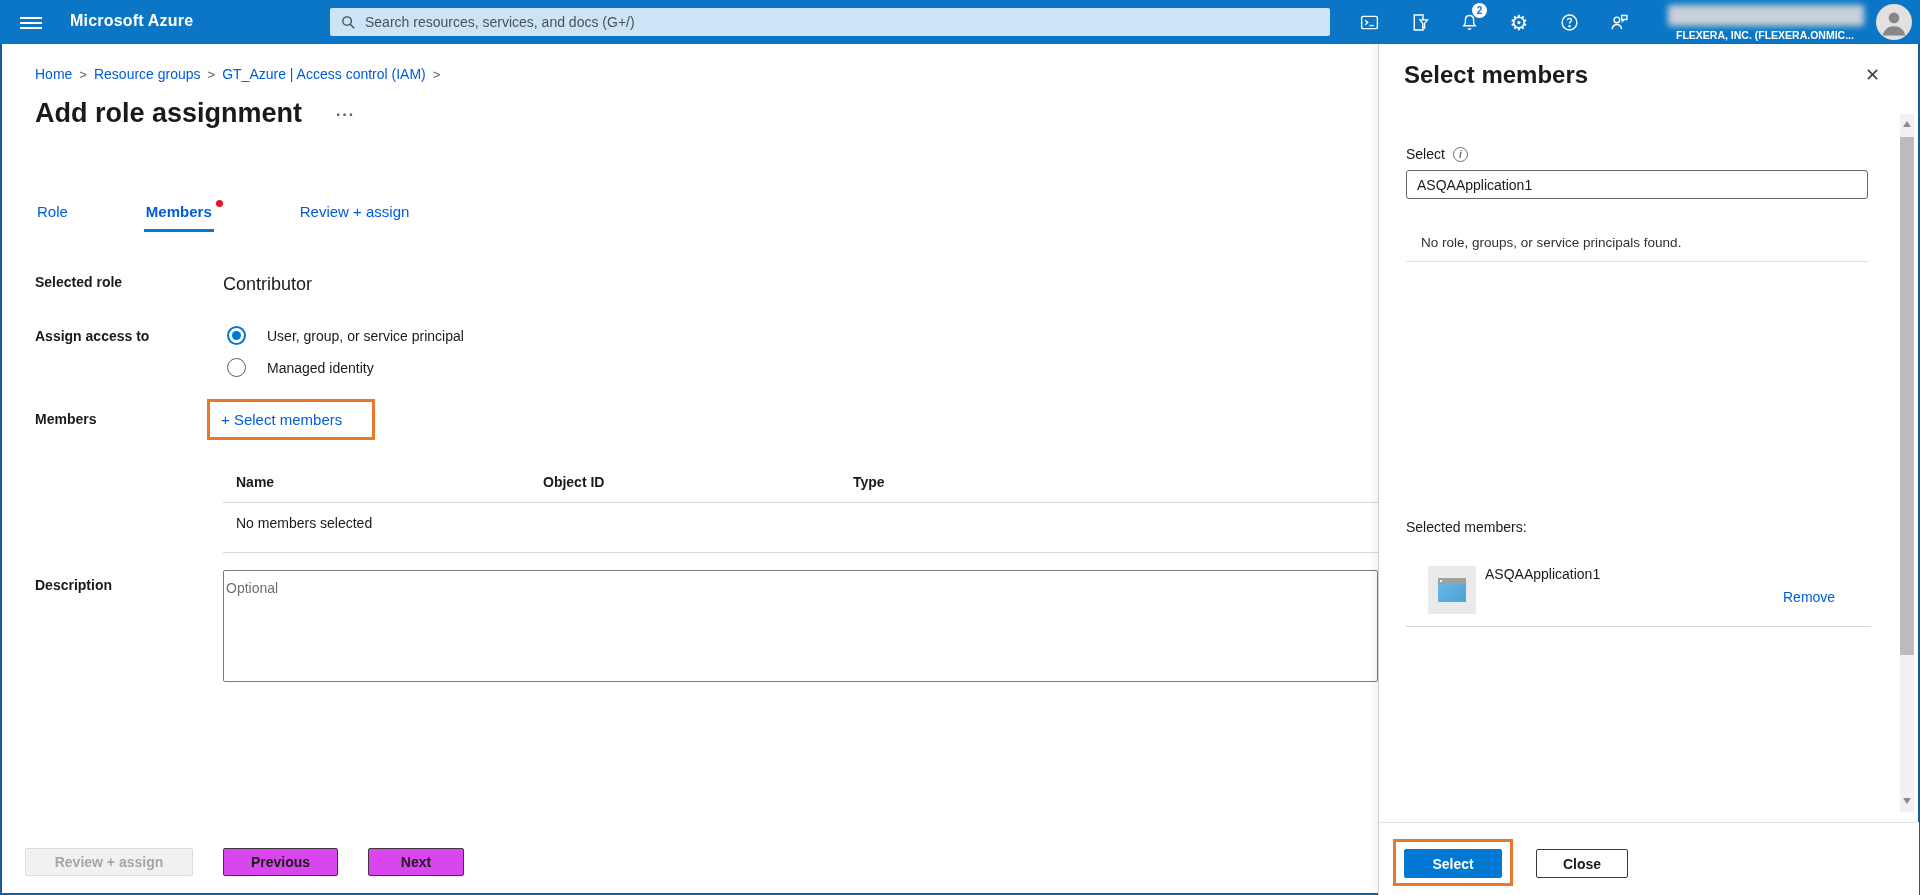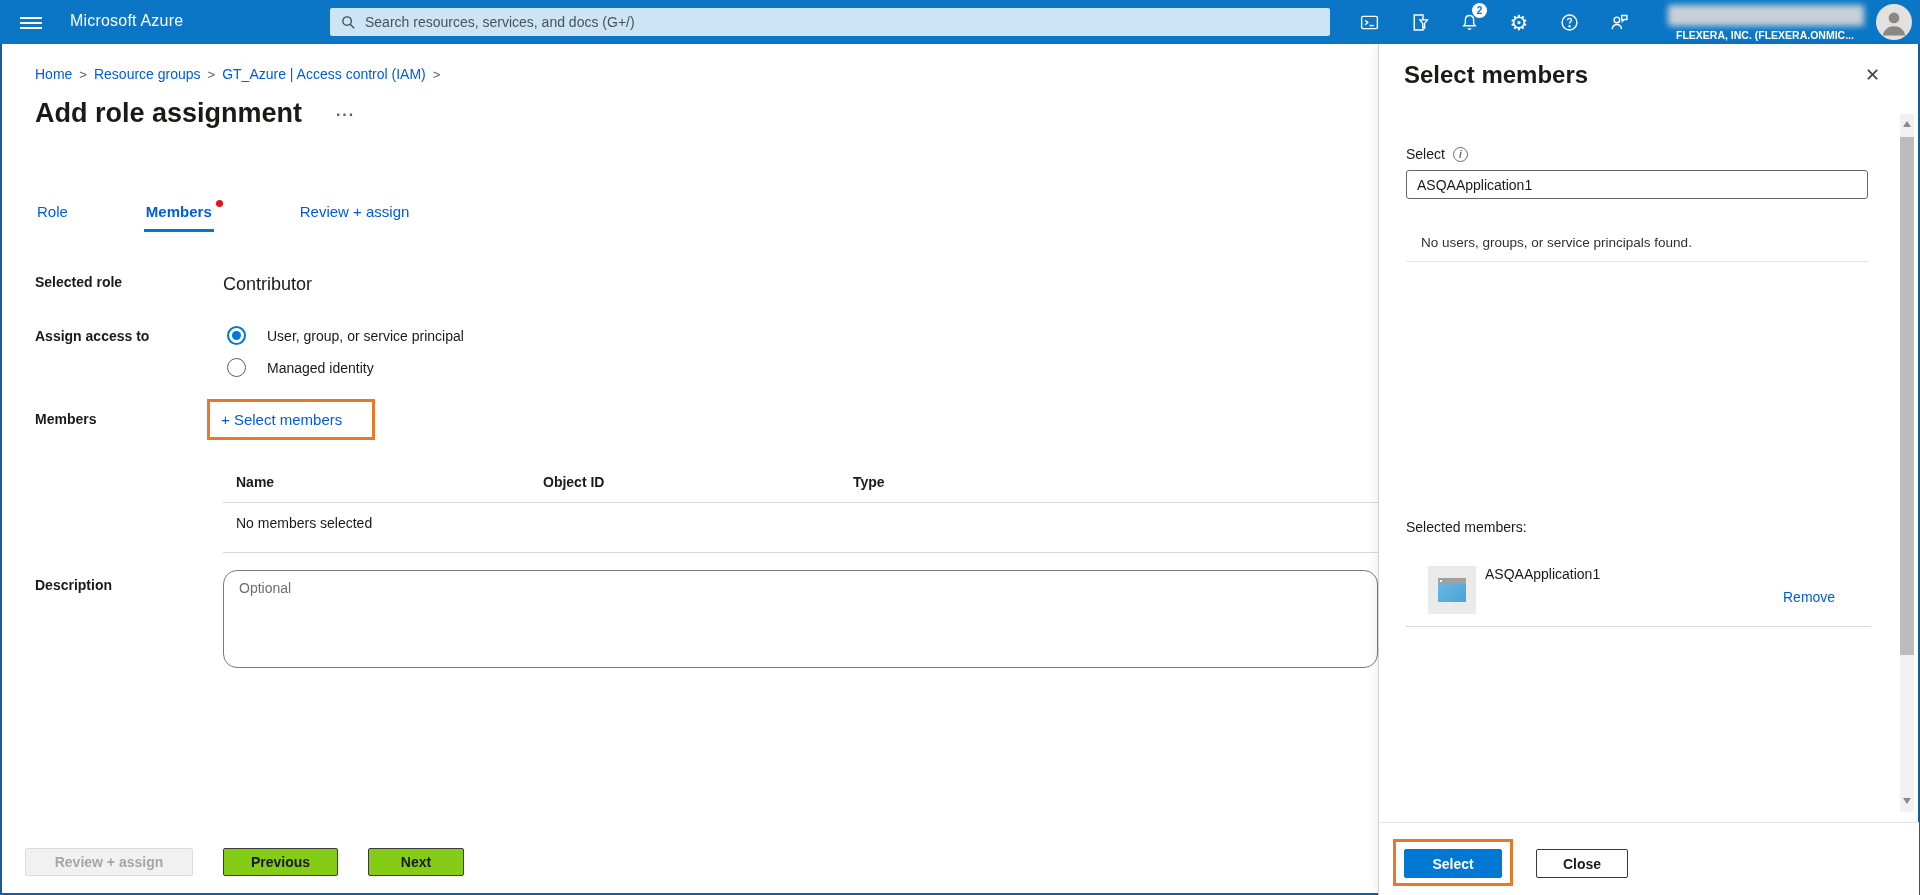--- a/index.html
+++ b/index.html
@@ -4,21 +4,21 @@
 <style>
   * { box-sizing: border-box; margin: 0; padding: 0; }
   body { font-family: "Liberation Sans", sans-serif; background: #fff; }
   .app { position: relative; width: 1920px; height: 895px; background: #fff; overflow: hidden;
          box-shadow: inset 0 0 0 2px #1a5a9e; }
 
   
   .topbar { position: absolute; left: 0; top: 0; width: 1920px; height: 44px; background: #0b76c6; }
   .menu-btn { position: absolute; left: 12px; top: 8px; width: 40px; height: 28px; padding: 6px 8px; cursor: pointer; }
   .menu-btn .bar { height: 2px; background: #fff; margin: 3px 0; width: 22px; }
-  .brand { position: absolute; left: 70px; top: 12px; color: #fff; font-size: 16px; font-weight: 400; letter-spacing: .2px; cursor: pointer; }
+  .brand { position: absolute; left: 70px; top: 12px; color: #fff; font-size: 16px; font-weight: 700; letter-spacing: .2px; cursor: pointer; }
   .search-box { position: absolute; left: 330px; top: 8px; width: 1000px; height: 28px; background: #cde4f6; border-radius: 2px;
                 display: flex; align-items: center; padding: 0 10px; }
   .search-box svg { flex: 0 0 auto; margin-right: 8px; }
   .search-box input { border: none; outline: none; background: transparent; width: 100%; font-size: 14px; color: #2e3a44;
                       font-family: "Liberation Sans", sans-serif; }
   .search-box input::placeholder { color: #44535e; opacity: 1; }
   .top-icons { position: absolute; left: 1344px; top: 0; height: 44px; display: flex; }
   .top-icon { position: relative; width: 50px; height: 44px; display: flex; align-items: center; justify-content: center; cursor: pointer; }
   .top-icon svg { display: block; }
   .gear-glyph { color: #fff; font-size: 21px; line-height: 1; }
@@ -53,29 +53,29 @@
   .radio { width: 19px; height: 19px; border-radius: 50%; border: 1px solid #605e5c; margin-right: 9px; position: relative; background: #fff; }
   .radio.sel { border: 2px solid #0078d4; }
   .radio.sel::after { content: ""; position: absolute; left: 50%; top: 50%; width: 9px; height: 9px; margin: -4.5px 0 0 -4.5px;
                       border-radius: 50%; background: #0078d4; }
   .radio-row span.lbl { font-size: 14px; color: #1b1a19; margin-left: 12px; }
   .annot { position: absolute; border: 3px solid #e8792b; }
   .select-members-link { position: absolute; left: 221px; top: 411px; font-size: 15px; color: #015cda; cursor: pointer; }
   .th { position: absolute; top: 474px; font-size: 14px; font-weight: 700; color: #1b1a19; }
   .hline { position: absolute; height: 1px; background: #d8d8d8; }
   .empty-row { position: absolute; left: 236px; top: 515px; font-size: 14px; color: #1b1a19; }
-  .desc-area { position: absolute; left: 223px; top: 570px; width: 1155px; height: 98px; border: 1px solid #7a7a7a; border-radius: 14px;
-               font-size: 14px; color: #1b1a19; padding: 9px 15px; resize: none; font-family: "Liberation Sans", sans-serif; outline: none; }
+  .desc-area { position: absolute; left: 223px; top: 570px; width: 1155px; height: 112px; border: 1px solid #7a7a7a; border-radius: 2px;
+               font-size: 14px; color: #1b1a19; padding: 9px 2px; resize: none; font-family: "Liberation Sans", sans-serif; outline: none; }
   .desc-area::placeholder { color: #6e6e6e; opacity: 1; }
 
   
   .btn { position: absolute; top: 848px; height: 28px; font-size: 14px; font-weight: 700; border-radius: 2px;
          display: flex; align-items: center; justify-content: center; cursor: pointer; font-family: "Liberation Sans", sans-serif; }
   .btn.disabled { left: 25px; width: 168px; background: #f1f1f1; color: #a6a6a6; border: 1px solid #dcdcdc; cursor: default; }
-  .btn.ghost { background: #84cc16; border: 1px solid #3b3a39; color: #1b1a19; }
+  .btn.ghost { background: #d946ef; border: 1px solid #3b3a39; color: #1b1a19; }
   .btn.prev { left: 223px; width: 115px; }
   .btn.next { left: 368px; width: 96px; }
 
   
   .panel { position: absolute; left: 1378px; top: 44px; width: 540px; height: 851px; background: #fff;
            border-left: 1px solid #d1d1d1; box-shadow: -3px 0 8px rgba(0,0,0,.06); }
   .panel-title { position: absolute; left: 25px; top: 17px; font-size: 24px; font-weight: 700; color: #1b1a19; }
   .panel-close { position: absolute; left: 486px; top: 20px; font-size: 18px; color: #484644; cursor: pointer; }
   .sel-label-row { position: absolute; left: 27px; top: 102px; display: flex; align-items: center; }
   .sel-label-row .txt { font-size: 14px; color: #1b1a19; }
@@ -229,21 +229,21 @@
   <div class="panel">
     <div class="panel-title">Select members</div>
     <div class="panel-close">✕</div>
 
     <div class="sel-label-row">
       <span class="txt">Select</span>
       <span class="info-icon">i</span>
     </div>
     <input type="text" class="panel-input" value="ASQAApplication1" style="">
 
-    <div class="no-results">No users, groups, or service principals found.</div>
+    <div class="no-results">No role, groups, or service principals found.</div>
     <div class="p-div" style="left:27px;top:217px;width:463px"></div>
 
     <div class="sel-members-label">Selected members:</div>
 
     <div class="member-icon">
       <div class="appwin">
           <div class="titlebar"></div>
           <div class="winbody"></div>
         </div>
     </div>

